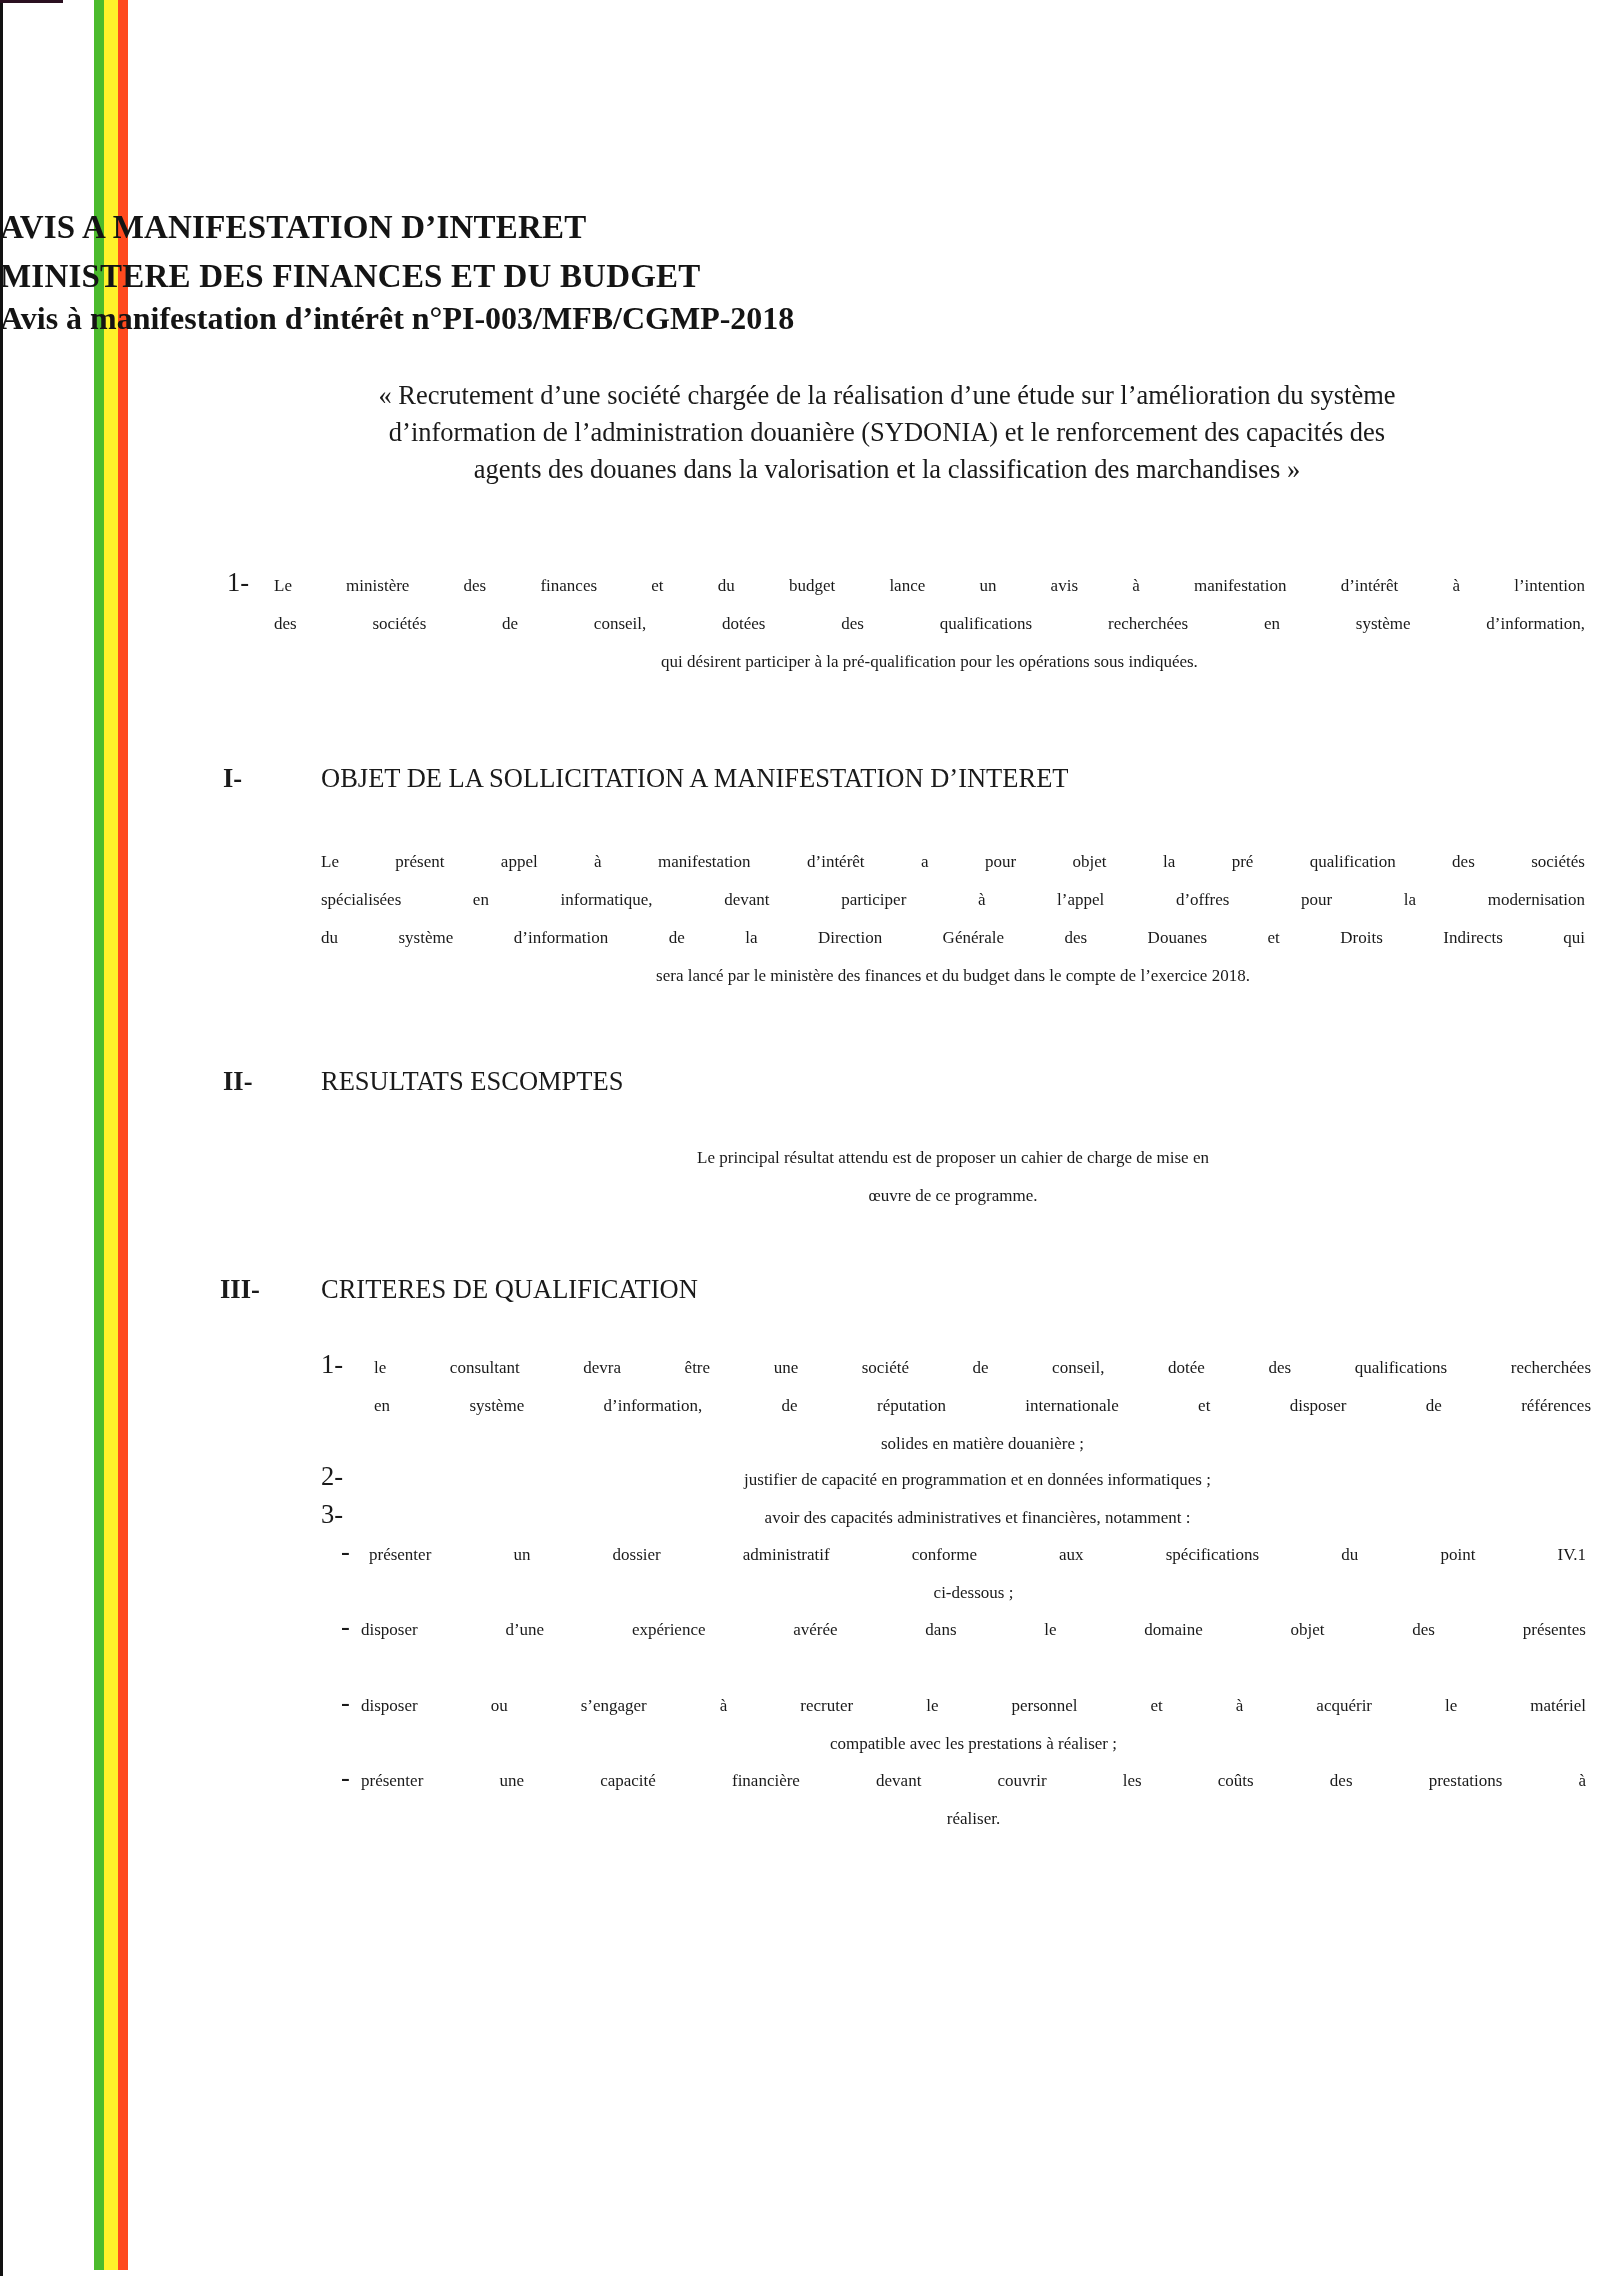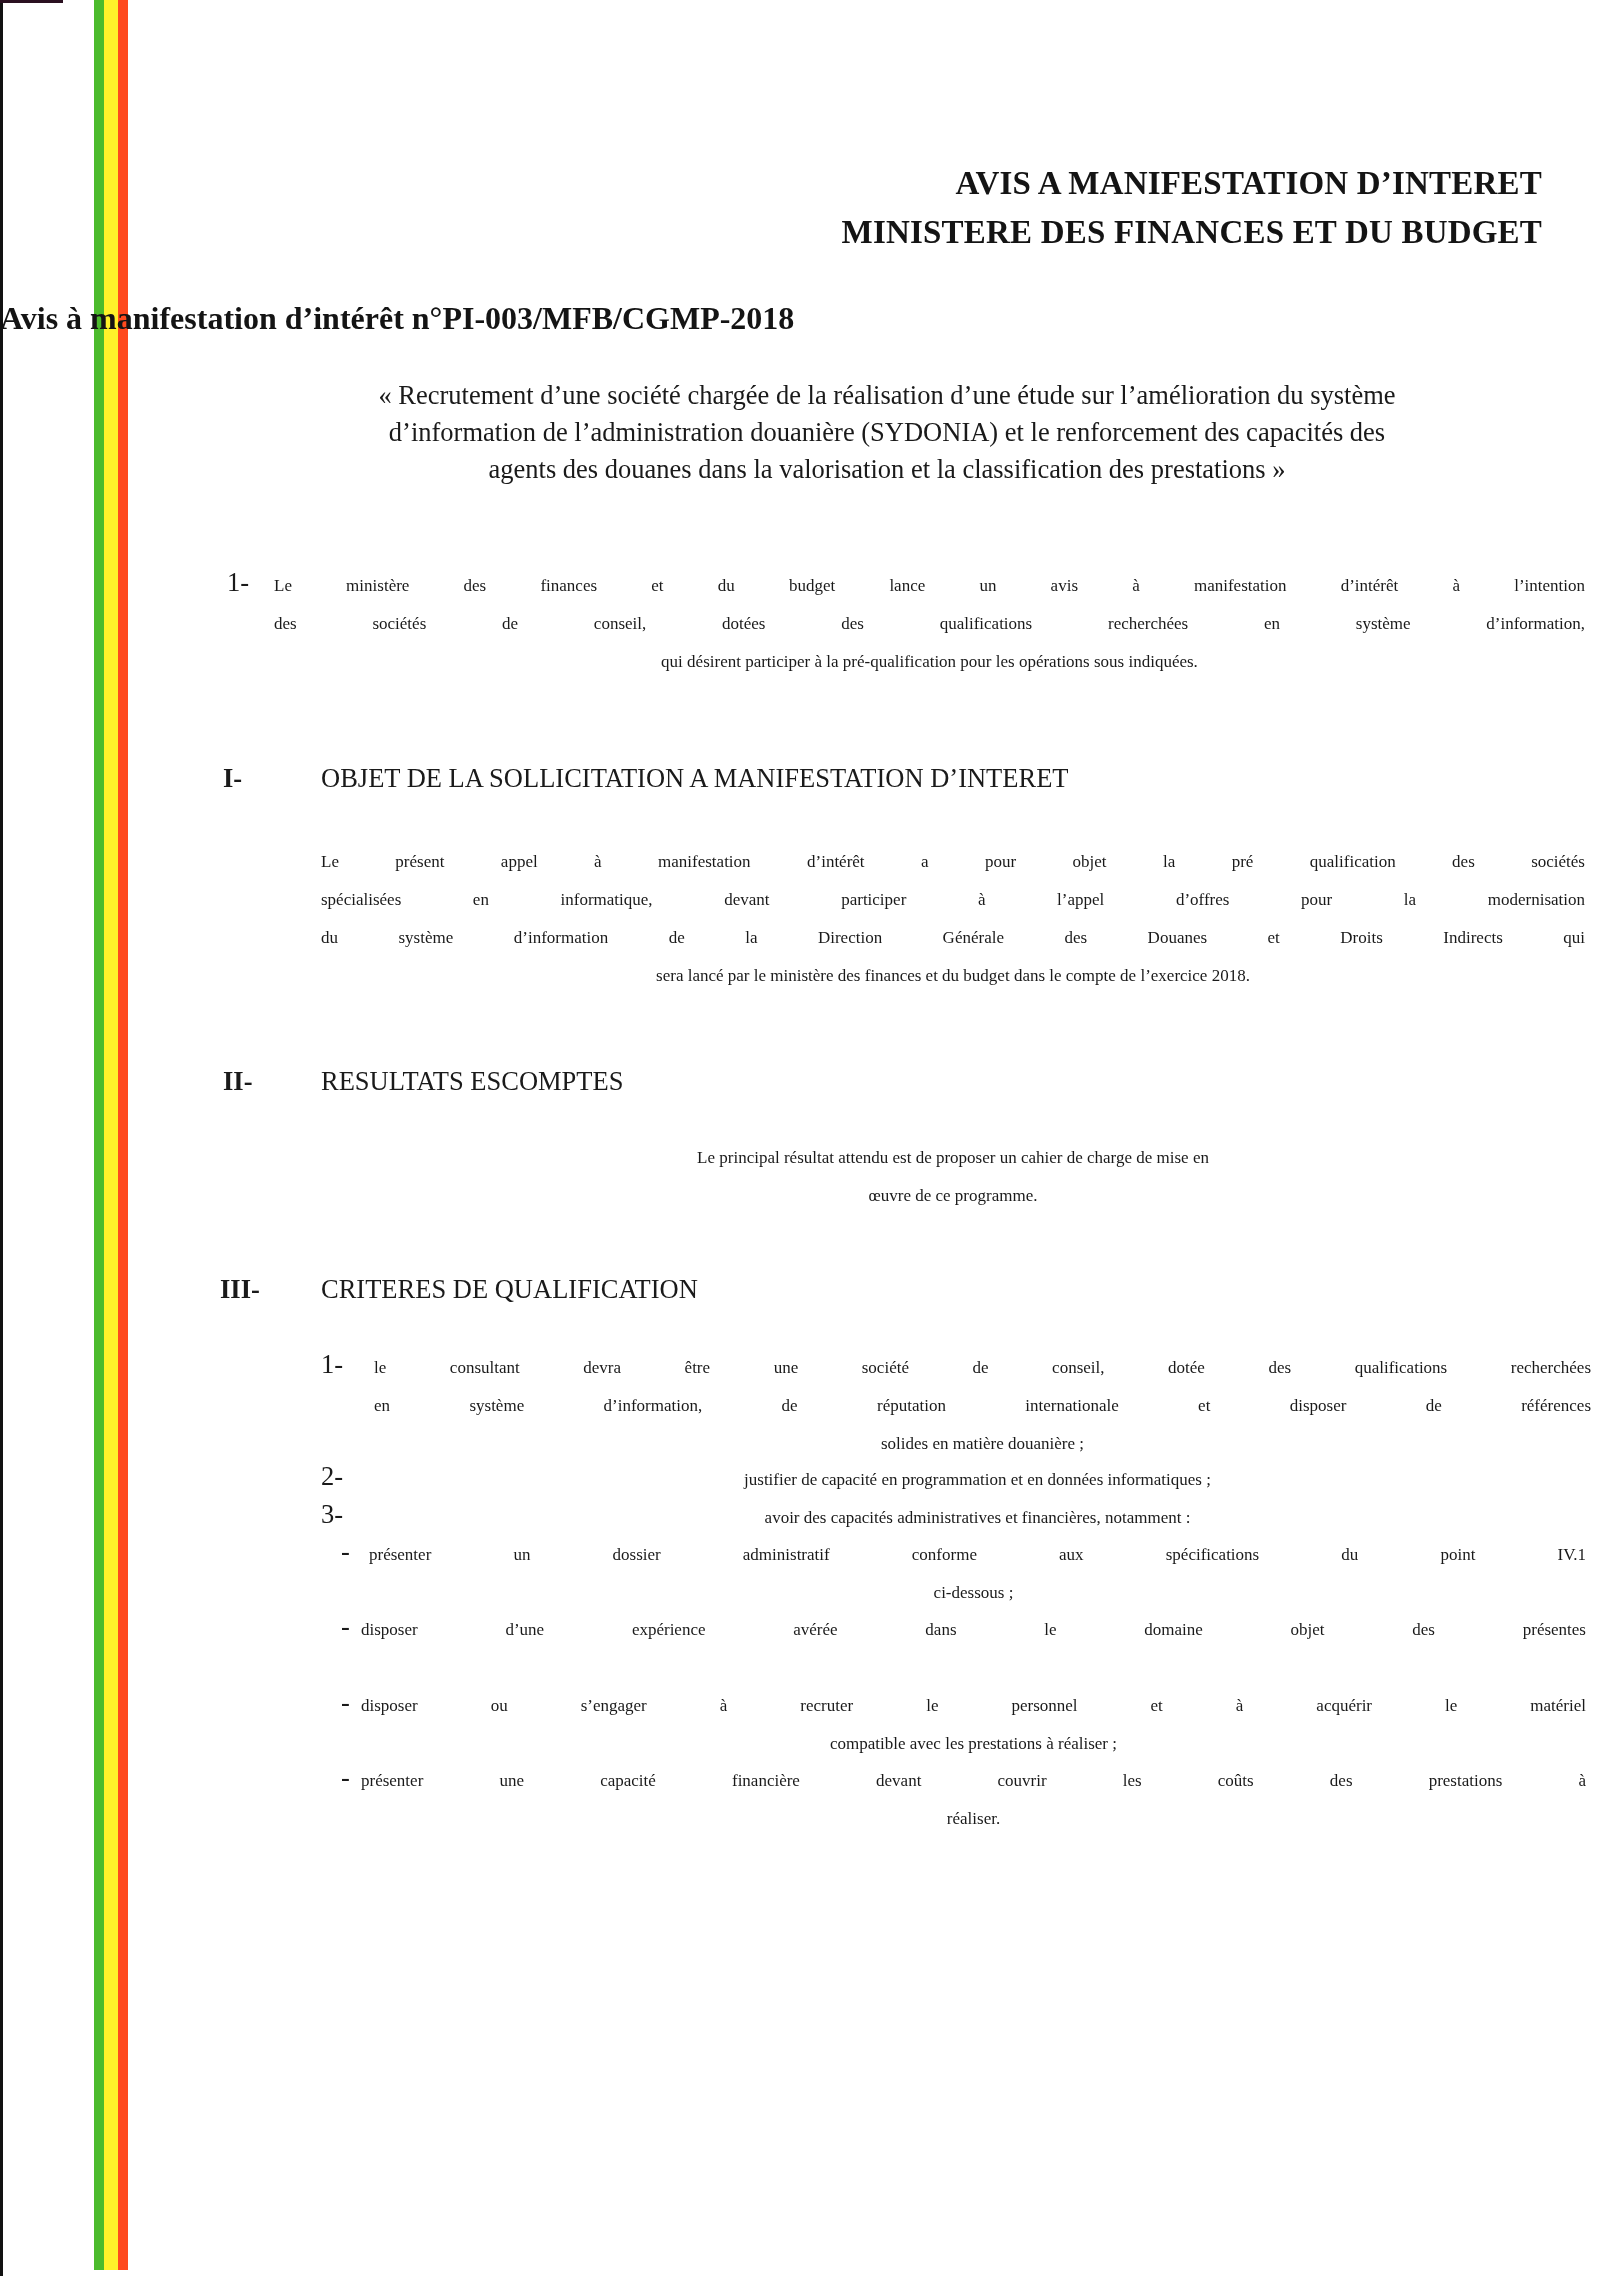--- a/index.html
+++ b/index.html
@@ -10,22 +10,22 @@
   }
   .edge-line { position: absolute; left: 0; top: 0; width: 2.9px; height: 2276px; background: #111; }
   .top-mark { position: absolute; left: 0; top: 0; width: 63px; height: 2.9px; background: #2a1020; }
   .stripe { position: absolute; top: 0; height: 2270px; }
   .s-green { left: 94px; width: 9.8px; }
   .s-yellow { left: 104px; width: 13.7px; }
   .s-red { left: 118px; width: 9.8px; }
 
   .abs { position: absolute; }
   .title {
-    left: 0; width: 1542px; text-align: right; font-weight: bold;
-    font-size: 33px; letter-spacing: 0.2px; color: #141414;
+    left: 0; width: 1542px; text-align: left; font-weight: bold;
+    font-size: 33px; letter-spacing: 0.2px; color: #141414; margin-top: 44px;
   }
   .subtitle {
     left: 0; width: 1621px; font-weight: bold;
     font-family: Liberation Serif, serif; font-size: 32px; color: #141414;
   }
   .quote {
     left: 186px; width: 1402px; text-align: center; font-size: 26.5px; line-height: 37px;
   }
   .body { font-size: 17px; line-height: 38px; text-align: justify; }
   .num { font-size: 26.5px; }
@@ -43,21 +43,21 @@
 <div class="stripe s-yellow" style="background:#fff22a"></div>
 <div class="stripe s-red" style="background:#ff4a1e"></div>
 
 <div class="abs title" style="top:165px">AVIS A MANIFESTATION D’INTERET</div>
 <div class="abs title" style="top:214px">MINISTERE DES FINANCES ET DU BUDGET</div>
 <div class="abs subtitle" style="top:300px">Avis à manifestation d’intérêt n°PI-003/MFB/CGMP-2018</div>
 
 <div class="abs quote" style="top:377px">
   <span class="line">« Recrutement d’une société chargée de la réalisation d’une étude sur l’amélioration du système</span>
   <span class="line">d’information de l’administration douanière (SYDONIA) et le renforcement des capacités des</span>
-  <span class="line">agents des douanes dans la valorisation et la classification des prestations »</span>
+  <span class="line">agents des douanes dans la valorisation et la classification des marchandises »</span>
 </div>
 
 <div class="abs num" style="left:227px; top:567px">1-</div>
 <div class="abs body" style="left:274px; top:567px; width:1311px">
   <span class="just">Le ministère des finances et du budget lance un avis à manifestation d’intérêt à l’intention</span>
   <span class="just">des sociétés de conseil, dotées des qualifications recherchées en système d’information,</span>
   <span class="line">qui désirent participer à la pré-qualification pour les opérations sous indiquées.</span>
 </div>
 
 <div class="abs sec-num" style="left:223px; top:763px">I-</div>

